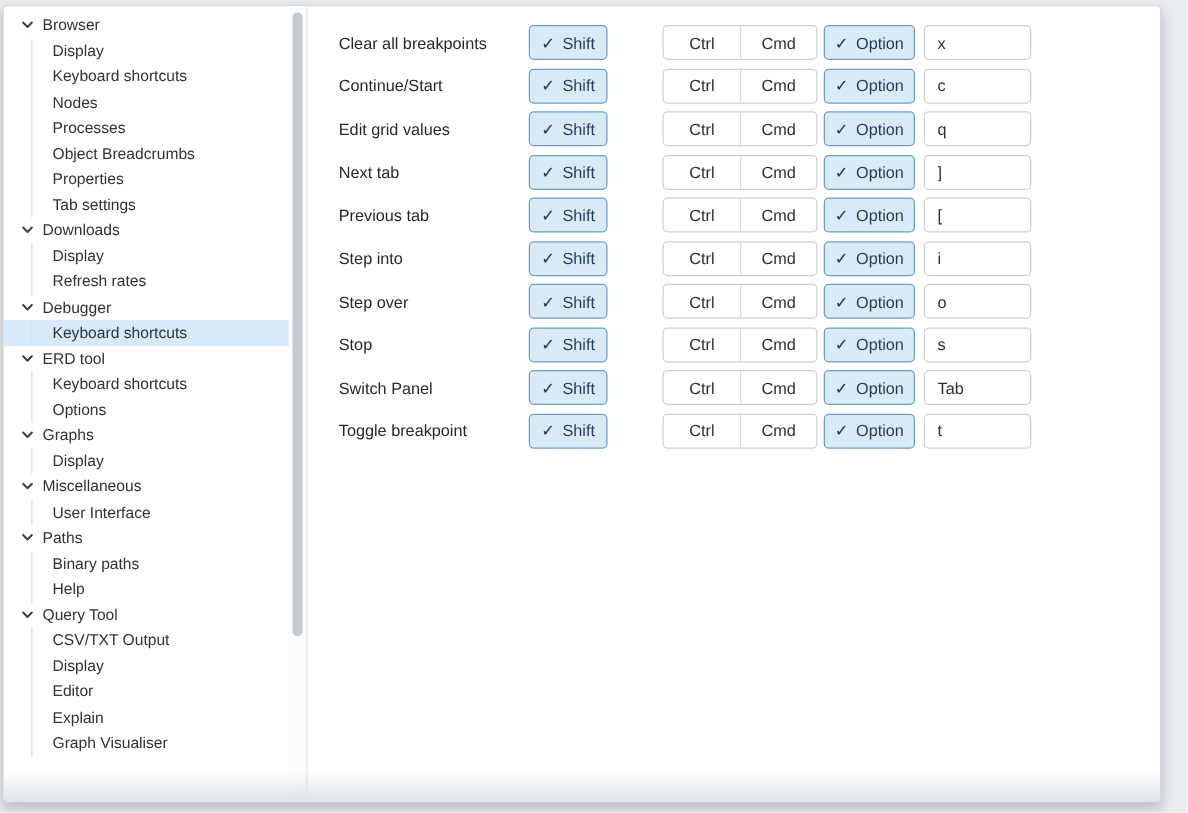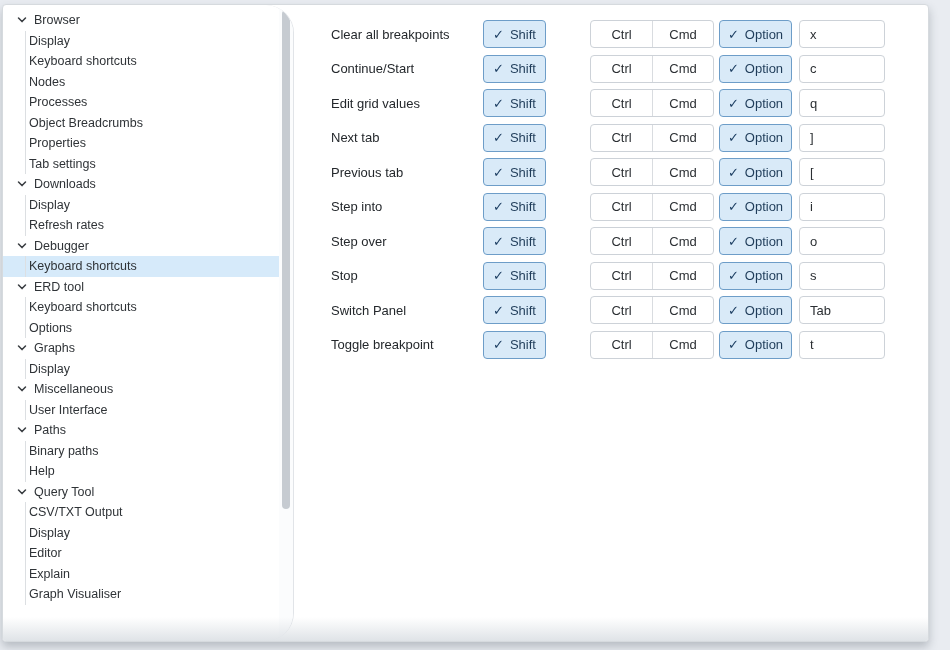--- a/index.html
+++ b/index.html
@@ -16,27 +16,26 @@
     width: 927px; height: 638px;
     background: #ffffff;
     border: 1px solid #d6dade;
     border-radius: 4px;
     display: flex;
     overflow: hidden;
     box-shadow: 0 5px 10px rgba(55, 65, 75, 0.28);
   }
   
   .sidebar {
-    width: 291px;
+    width: 243px;
     flex-shrink: 0;
     border-right: 1px solid #e1e4e8;
     position: relative;
     padding-top: 5px;
     overflow: hidden;
-    border-radius: 28px;
   }
   .tree { list-style: none; }
   .tree-parent {
     display: flex;
     align-items: center;
     height: 20.5px;
     padding-left: 13px;
     gap: 6px;
     font-size: 12.5px;
     color: #2f3337;
@@ -48,21 +47,21 @@
   .tree-children::before {
     content: "";
     position: absolute;
     left: 22px; top: 0; bottom: 0;
     width: 1px;
     background: #dcdfe2;
   }
   .tree-child {
     height: 20.5px;
     line-height: 20.5px;
-    padding-left: 26px;
+    padding-left: 39px;
     font-size: 12.5px;
     color: #2f3337;
     cursor: pointer;
     white-space: nowrap;
   }
   .tree-child.selected { background: #d6eafa; }
   .sidebar-scrollbar {
     position: absolute;
     top: 0; right: 0; bottom: 0;
     width: 14px;
@@ -71,21 +70,21 @@
   .sidebar-scrollbar .thumb {
     position: absolute;
     top: 5px; left: 3px;
     width: 8px; height: 499px;
     border-radius: 4px;
     background: #c6cbd1;
   }
   
   .main { flex: 1; padding: 15px 0 0 25px; position: relative; }
   .shortcut-row { display: flex; align-items: center; height: 28px; margin-bottom: 6.5px; }
-  .row-label { width: 152px; flex-shrink: 0; font-size: 13px; color: #24282c; margin-left: 12px; }
+  .row-label { width: 152px; flex-shrink: 0; font-size: 13px; color: #24282c; }
   .controls { display: flex; align-items: center; }
   .mod-btn {
     display: inline-flex;
     align-items: center;
     justify-content: center;
     gap: 6px;
     height: 28px;
     border-radius: 4px;
     border: 1px solid #cdd2d8;
     background: #ffffff;

